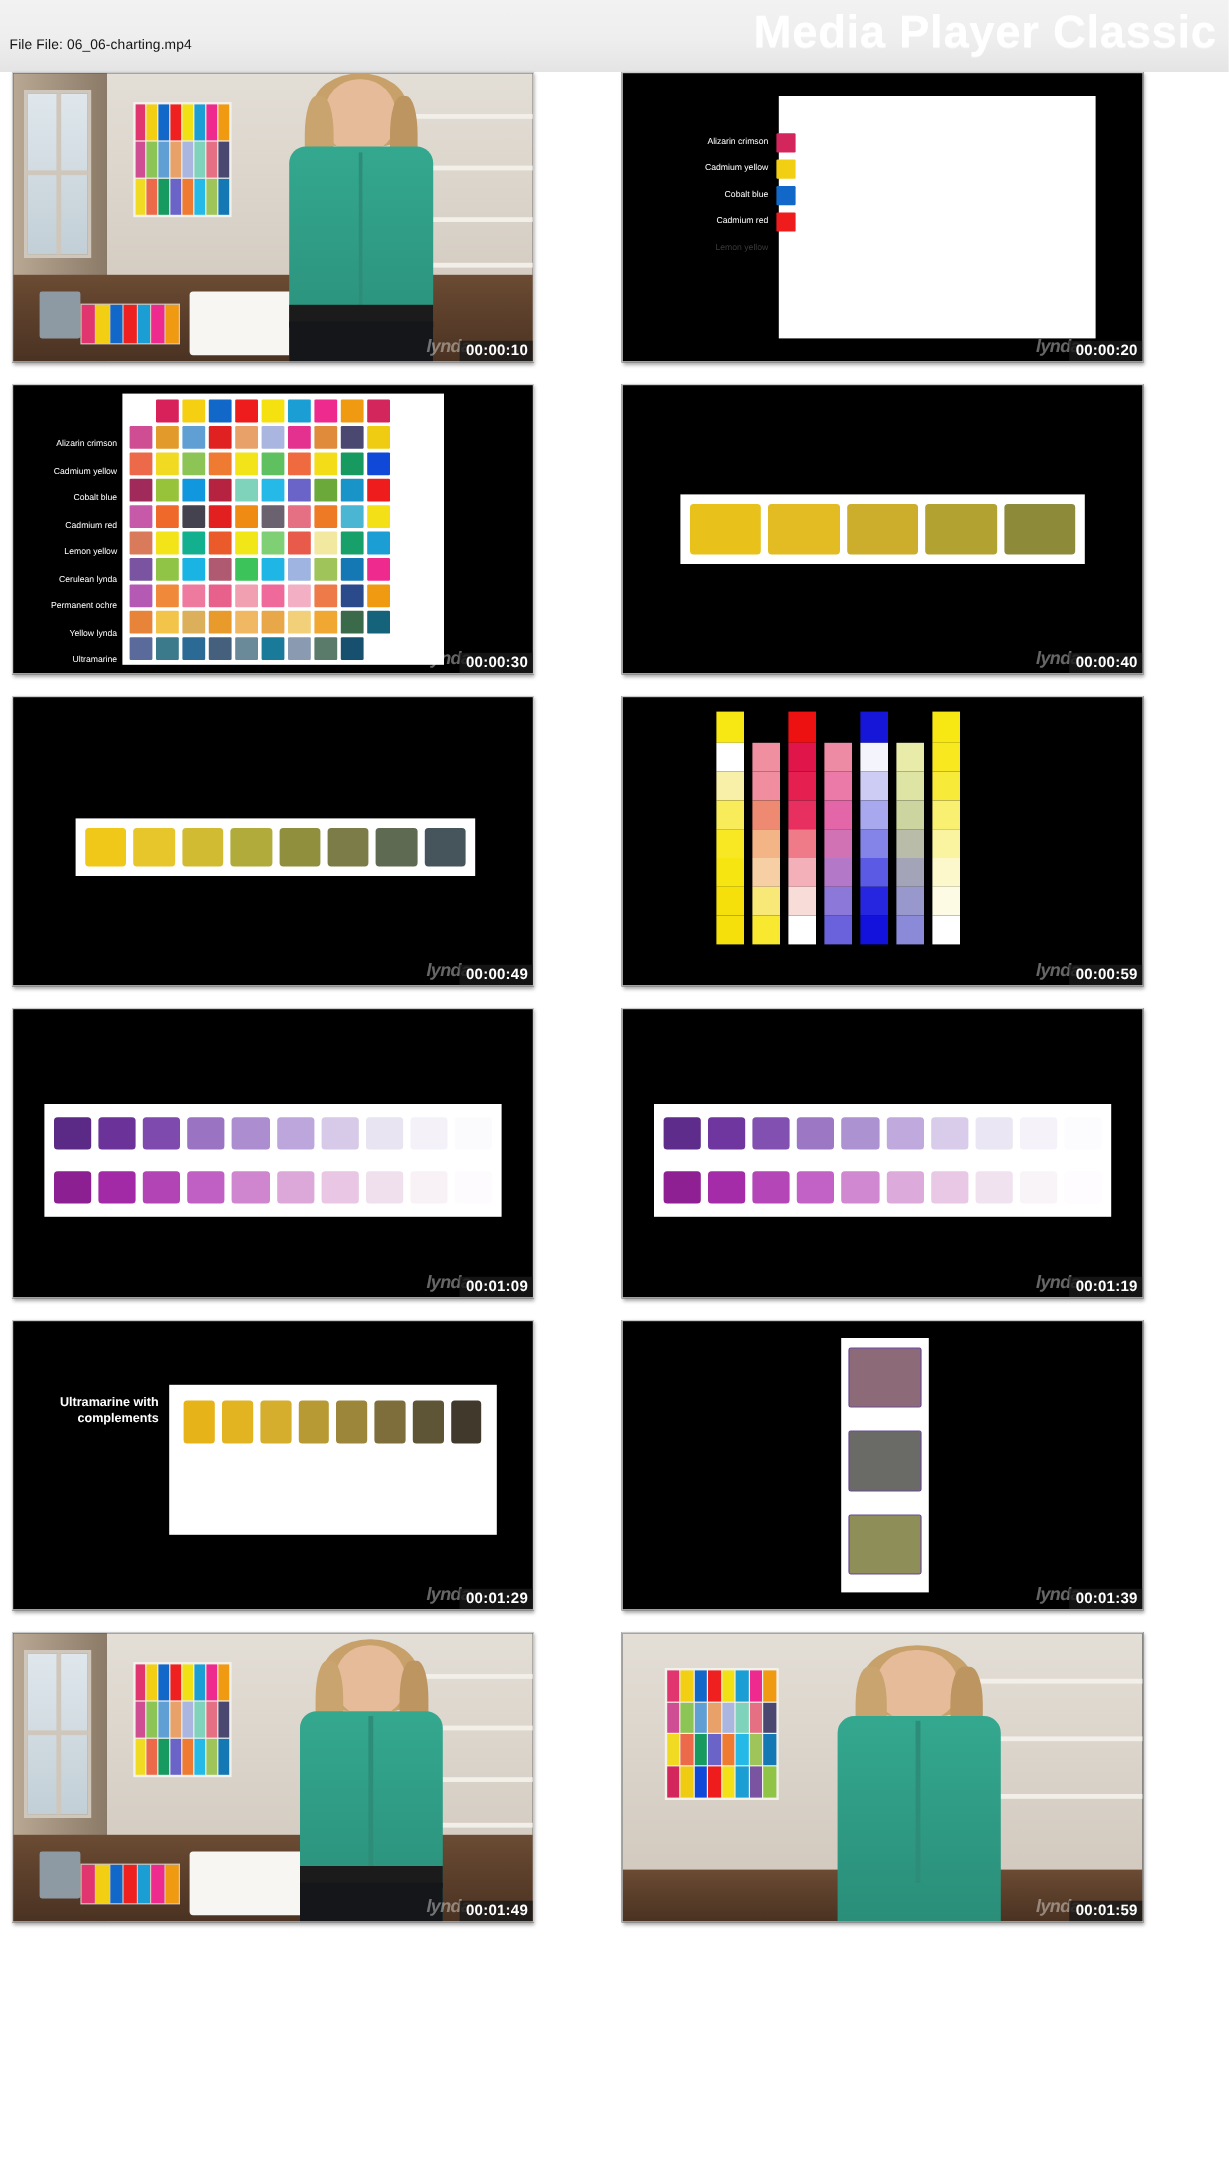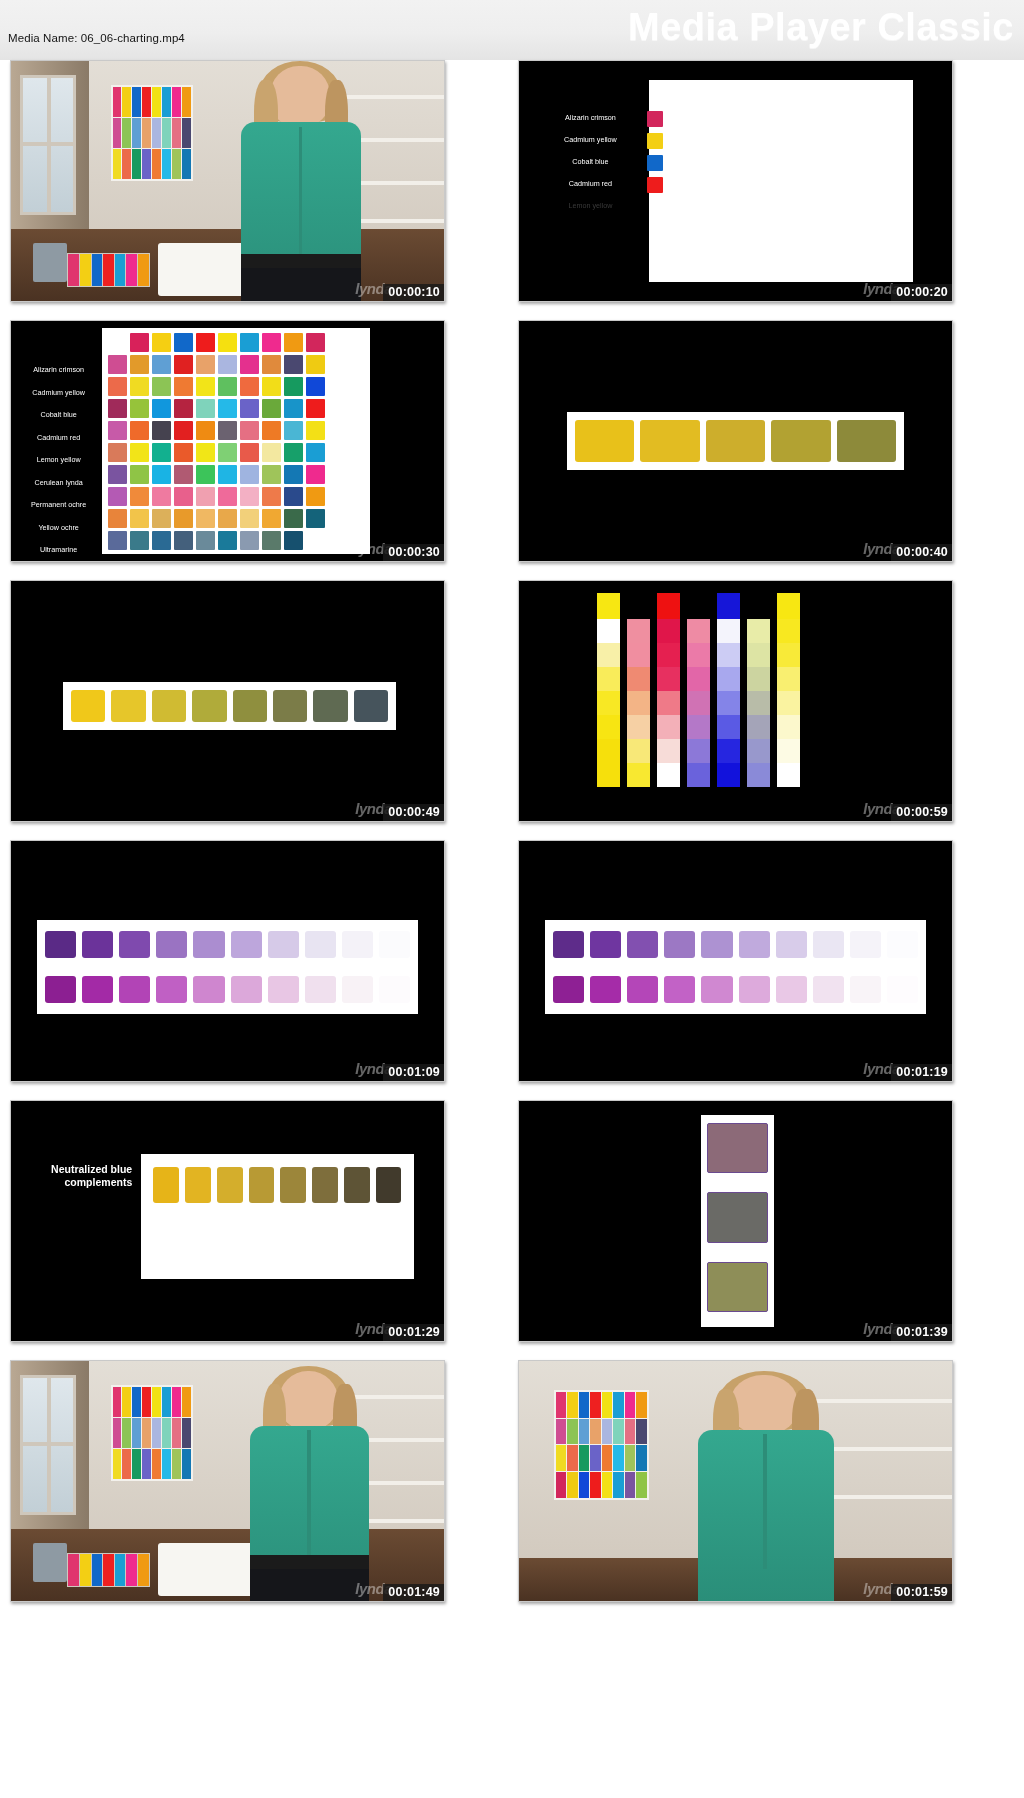--- a/index.html
+++ b/index.html
@@ -107,21 +107,21 @@
   .studio .torso { position:absolute; left:4%; top:24%; width:92%; height:76%;
      background:linear-gradient(to bottom,#34a88f,#2a8e79); border-radius:14px 14px 0 0; }
   .studio .placket { position:absolute; left:48%; top:26%; width:3%; height:60%; background:#2d8d78; }
   .studio .belt { position:absolute; left:4%; top:80%; width:92%; height:8%; background:#1b1b1b; }
   .studio .pants { position:absolute; left:4%; top:86%; width:92%; height:14%; background:#15161a; }
 
   
   .board { position:absolute; background:#ffffff; }
   .labels {
      position:absolute; color:#ffffff; font-size:7.2px;
-     text-align:center; line-height:1; white-space:nowrap;
+     text-align:right; line-height:1; white-space:nowrap;
   }
   .labels div { margin-bottom:0; }
   .swatchgrid { position:absolute; display:grid; gap:2px; }
   .swatchgrid i { display:block; border-radius:1px; }
 
   
   .strip { position:absolute; background:#fff; display:flex; align-items:center; gap:6px; padding:8px; }
   .strip i { display:block; flex:1; height:100%; border-radius:3px; }
 
   .vbars { position:absolute; display:flex; gap:7px; }
@@ -131,21 +131,21 @@
   .caption {
      position:absolute; color:#fff; font-size:10.5px; font-weight:bold;
      text-align:right; line-height:13px; white-space:pre-line;
   }
 </style>
 </head>
 <body>
 
 <div class="header">
   <div class="meta">
-    <div>Media Name: 06_06-charting.mp4</div>
+    <div>File File: 06_06-charting.mp4</div>
     
     
     
   </div>
   <div class="brand">Media Player Classic</div>
 </div>
 
 <div class="sheet">
 
   <div class="thumb">
@@ -238,21 +238,21 @@
     <div class="stage">
       <div class="board" style="left:21%;top:3%;width:62%;height:94%"></div>
       <div class="labels" style="left:2%;top:16%;width:18%;line-height:22.5px">
         <div>Alizarin crimson</div>
         <div>Cadmium yellow</div>
         <div>Cobalt blue</div>
         <div>Cadmium red</div>
         <div>Lemon yellow</div>
         <div>Cerulean lynda</div>
         <div>Permanent ochre</div>
-        <div>Yellow ochre</div>
+        <div>Yellow lynda</div>
         <div>Ultramarine</div>
       </div>
       <div class="swatchgrid" id="mixgrid" style="left:22.5%;top:5%;grid-template-columns:repeat(10,19px);grid-auto-rows:19px;gap:3px">
           <i style="background: rgb(255, 255, 255);"></i>
           <i style="background: rgb(216, 33, 90);"></i>
           <i style="background: rgb(245, 207, 18);"></i>
           <i style="background: rgb(17, 104, 201);"></i>
           <i style="background: rgb(238, 28, 28);"></i>
           <i style="background: rgb(245, 224, 16);"></i>
           <i style="background: rgb(26, 158, 212);"></i>
@@ -524,21 +524,21 @@
         <i style="background:#fefcfe"></i>
       </div>
     </div>
     <div class="wm">lynda</div>
     <div class="ts">00:01:19</div>
   </div>
 
   <div class="thumb">
     <div class="stage">
       <div class="board" style="left:30%;top:22%;width:63%;height:52%"></div>
-      <div class="caption" style="left:4%;top:26%;width:24%">Neutralized blue
+      <div class="caption" style="left:4%;top:26%;width:24%">Ultramarine with
 complements</div>
       <div class="strip" style="left:31%;top:24%;width:61%;height:22%;background:transparent">
         <i style="background:#e6b418"></i>
           <i style="background:#e2b422"></i>
           <i style="background:#d4ae2c"></i>
         <i style="background:#b89a34"></i>
           <i style="background:#9c863a"></i>
           <i style="background:#7e6e3c"></i>
         <i style="background:#5e5436"></i>
           <i style="background:#413a2c"></i>

